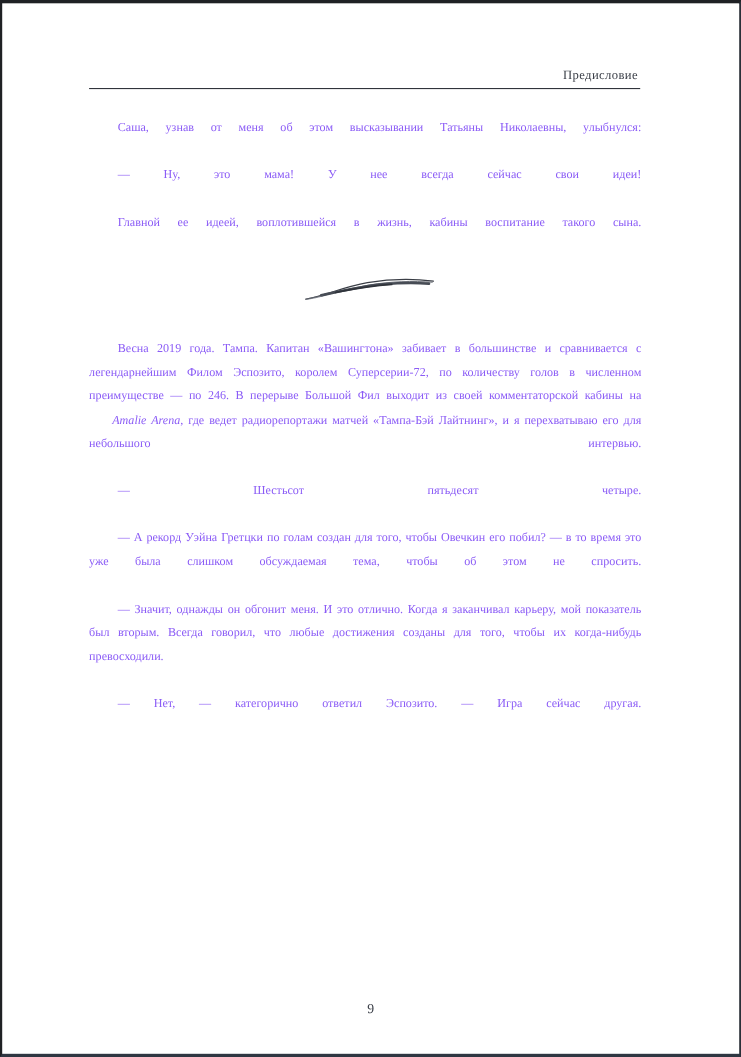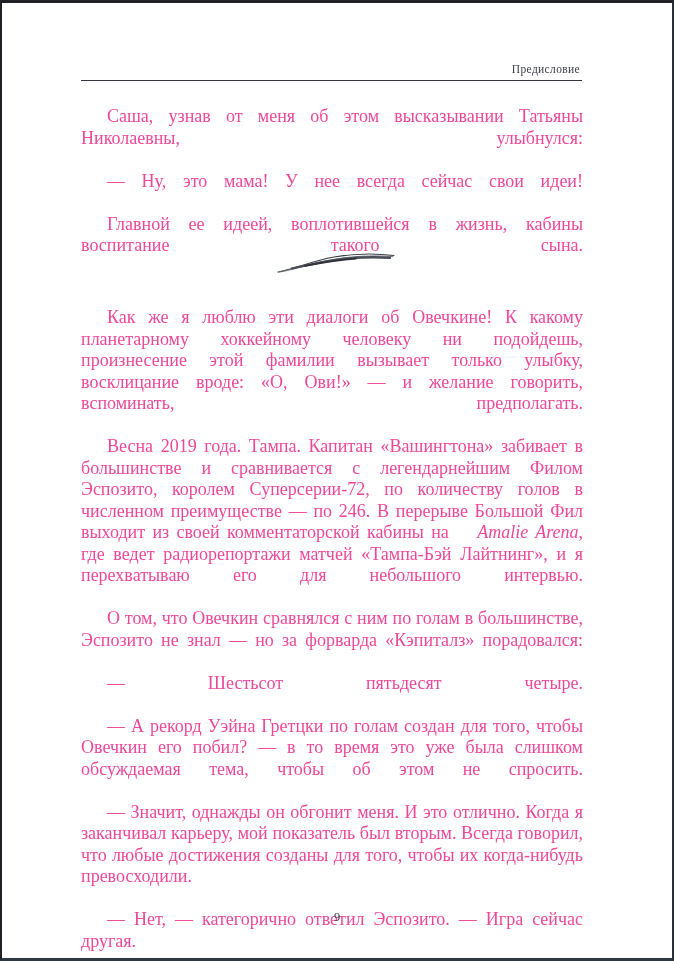--- a/index.html
+++ b/index.html
@@ -63,23 +63,23 @@
   
   .column {
     position: absolute;
     left: 79px;
     top: 103px;
     width: 502px;
   }
 
   p.para {
     margin: 0;
-    font-size: 18px;
+    font-size: 11px;
     line-height: 21.5px;
-    color: #ec4899;
+    color: #8b5cf6;
     text-align: justify;
     text-justify: inter-word;
     text-indent: 26px;
     -webkit-hyphens: manual;
     hyphens: manual;
     word-spacing: 0.1px;
   }
   p.para.dash {
     text-indent: 26px;
   }
@@ -151,25 +151,23 @@
       <svg class="ornament" width="130" height="34" viewBox="0 0 130 34">
         <path d="M6 26 C 22 23, 40 15, 62 11 C 82 7.5, 102 7, 122 9.5" fill="none" stroke="#3a3e46" stroke-width="1.1" stroke-linecap="round"></path>
         <path d="M9 25.2 C 26 22.6, 44 16.2, 64 13 C 84 9.8, 103 9.2, 121 10.6" fill="none" stroke="#5a5f68" stroke-width="0.8" stroke-linecap="round"></path>
         <path d="M20 22.5 C 38 18.5, 56 14.2, 76 12.4 C 92 11, 107 11, 118 11.8" fill="none" stroke="#474c55" stroke-width="2.4" stroke-linecap="round"></path>
         <path d="M33 19.9 C 50 16.6, 66 13.8, 84 12.6" fill="none" stroke="#2f333a" stroke-width="1.6" stroke-linecap="round"></path>
         <path d="M6 26.2 C 12 25.4, 16 24.6, 21 23.2" fill="none" stroke="#6b707a" stroke-width="0.7" stroke-linecap="round"></path>
       </svg>
     </div>
 
     <div class="column-2">
-      <p class="para">Как же я люблю эти диалоги об Овечкине! К какому планетарному хоккейному человеку ни подойдешь, произнесение этой фамилии вызывает только улыбку, восклицание вроде: «О, Ови!» — и желание говорить, вспоминать, предполагать.</p>
 
       <p class="para"><span>Весна 2019 года. Тампа. Капитан «Вашингтона» забивает в большинстве и сравнивается с легендарнейшим Филом Эспозито, королем Суперсерии-72, по количеству голов в численном преимуществе — по 246. В перерыве Большой Фил выходит из своей комментаторской кабины на </span><em>Amalie Arena</em><span>, где ведет радиорепортажи матчей «Тампа-Бэй Лайтнинг», и я перехватываю его для небольшого интервью.</span></p>
 
-      <p class="para">О том, что Овечкин сравнялся с ним по голам в большинстве, Эспозито не знал — но за форварда «Кэпиталз» порадовался:</p>
       <p class="para dash">— Шестьсот пятьдесят четыре.</p>
       <p class="para dash">— А рекорд Уэйна Гретцки по голам создан для того, чтобы Овечкин его побил? — в то время это уже была слишком обсуждаемая тема, чтобы об этом не спросить.</p>
       <p class="para dash">— Значит, однажды он обгонит меня. И это отлично. Когда я заканчивал карьеру, мой показатель был вторым. Всегда говорил, что любые достижения созданы для того, чтобы их когда-нибудь превосходили.</p>
       <p class="para dash">— Нет, — категорично ответил Эспозито. — Игра сейчас другая.</p>
 
     </div>
 
     <div class="folio">
       <span>9</span>
     </div>

